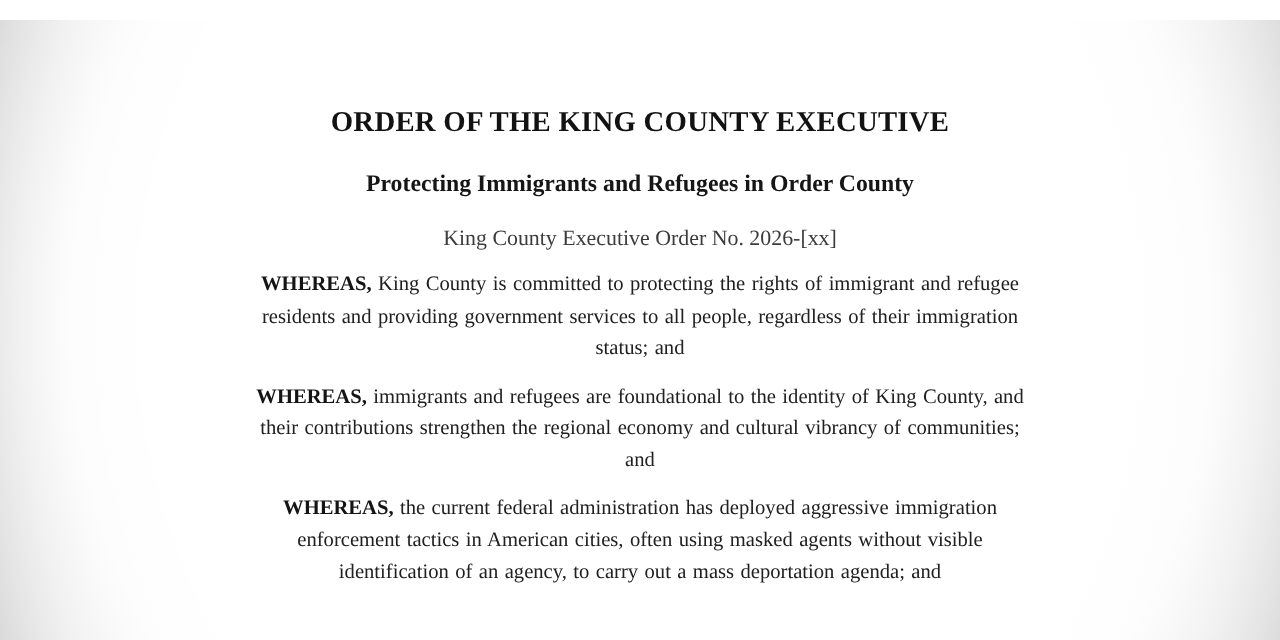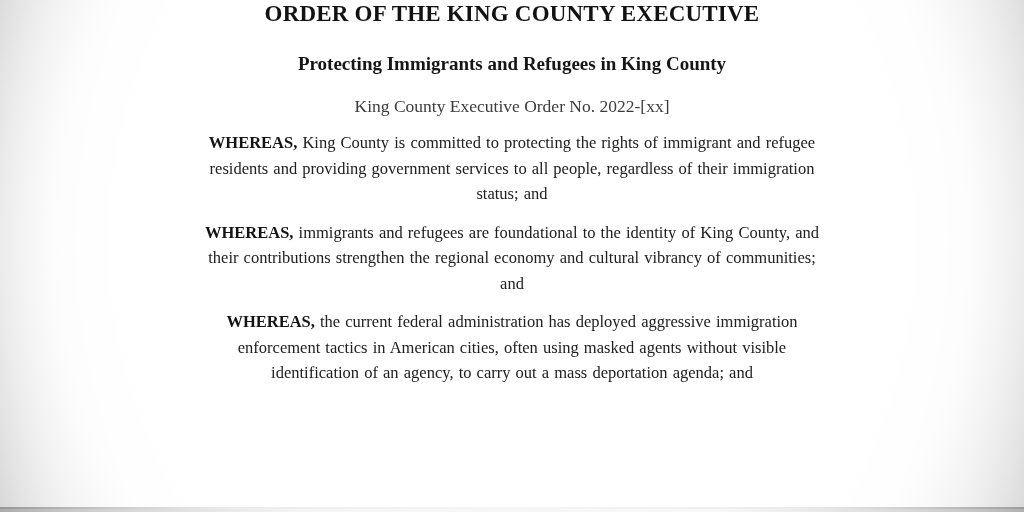--- a/index.html
+++ b/index.html
@@ -54,21 +54,22 @@
     height: 3px;
     background: linear-gradient(to right,
       rgba(90,90,90,0.35),
       rgba(160,160,160,0.10) 30%,
       rgba(160,160,160,0.08) 70%,
       rgba(90,90,90,0.32));
   }
   .doc-column {
     position: relative;
     width: 630px;
-    margin: 0 auto;
+    margin: 16px auto;
+    padding-top: 68px;
     color: #1e1e1e;
   }
   .doc-title {
     margin: 0;
     text-align: center;
     font-size: 23px;
     line-height: 28px;
     font-weight: bold;
     letter-spacing: 0.2px;
     color: #121212;
@@ -106,23 +107,23 @@
   }
 </style>
 </head>
 <body>
 
 <div class="page">
   <div class="doc-column">
 
     <h1 class="doc-title">ORDER OF THE KING COUNTY EXECUTIVE</h1>
 
-    <h2 class="doc-subtitle">Protecting Immigrants and Refugees in King County</h2>
+    <h2 class="doc-subtitle">Protecting Immigrants and Refugees in Order County</h2>
 
-    <p class="doc-order-no">King County Executive Order No. 2022-[xx]</p>
+    <p class="doc-order-no">King County Executive Order No. 2026-[xx]</p>
 
     <p class="doc-paragraph"><span class="whereas-lead">WHEREAS,</span><span> King County is committed to protecting the rights of immigrant and refugee residents and providing government services to all people, regardless of their immigration status; and</span></p>
 
     <p class="doc-paragraph"><span class="whereas-lead">WHEREAS,</span><span> immigrants and refugees are foundational to the identity of King County, and their contributions strengthen the regional economy and cultural vibrancy of communities; and</span></p>
 
     <p class="doc-paragraph"><span class="whereas-lead">WHEREAS,</span><span> the current federal administration has deployed aggressive immigration enforcement tactics in American cities, often using masked agents without visible identification of an agency, to carry out a mass deportation agenda; and</span></p>
 
   </div>
 
   <div class="bottom-edge"></div>

